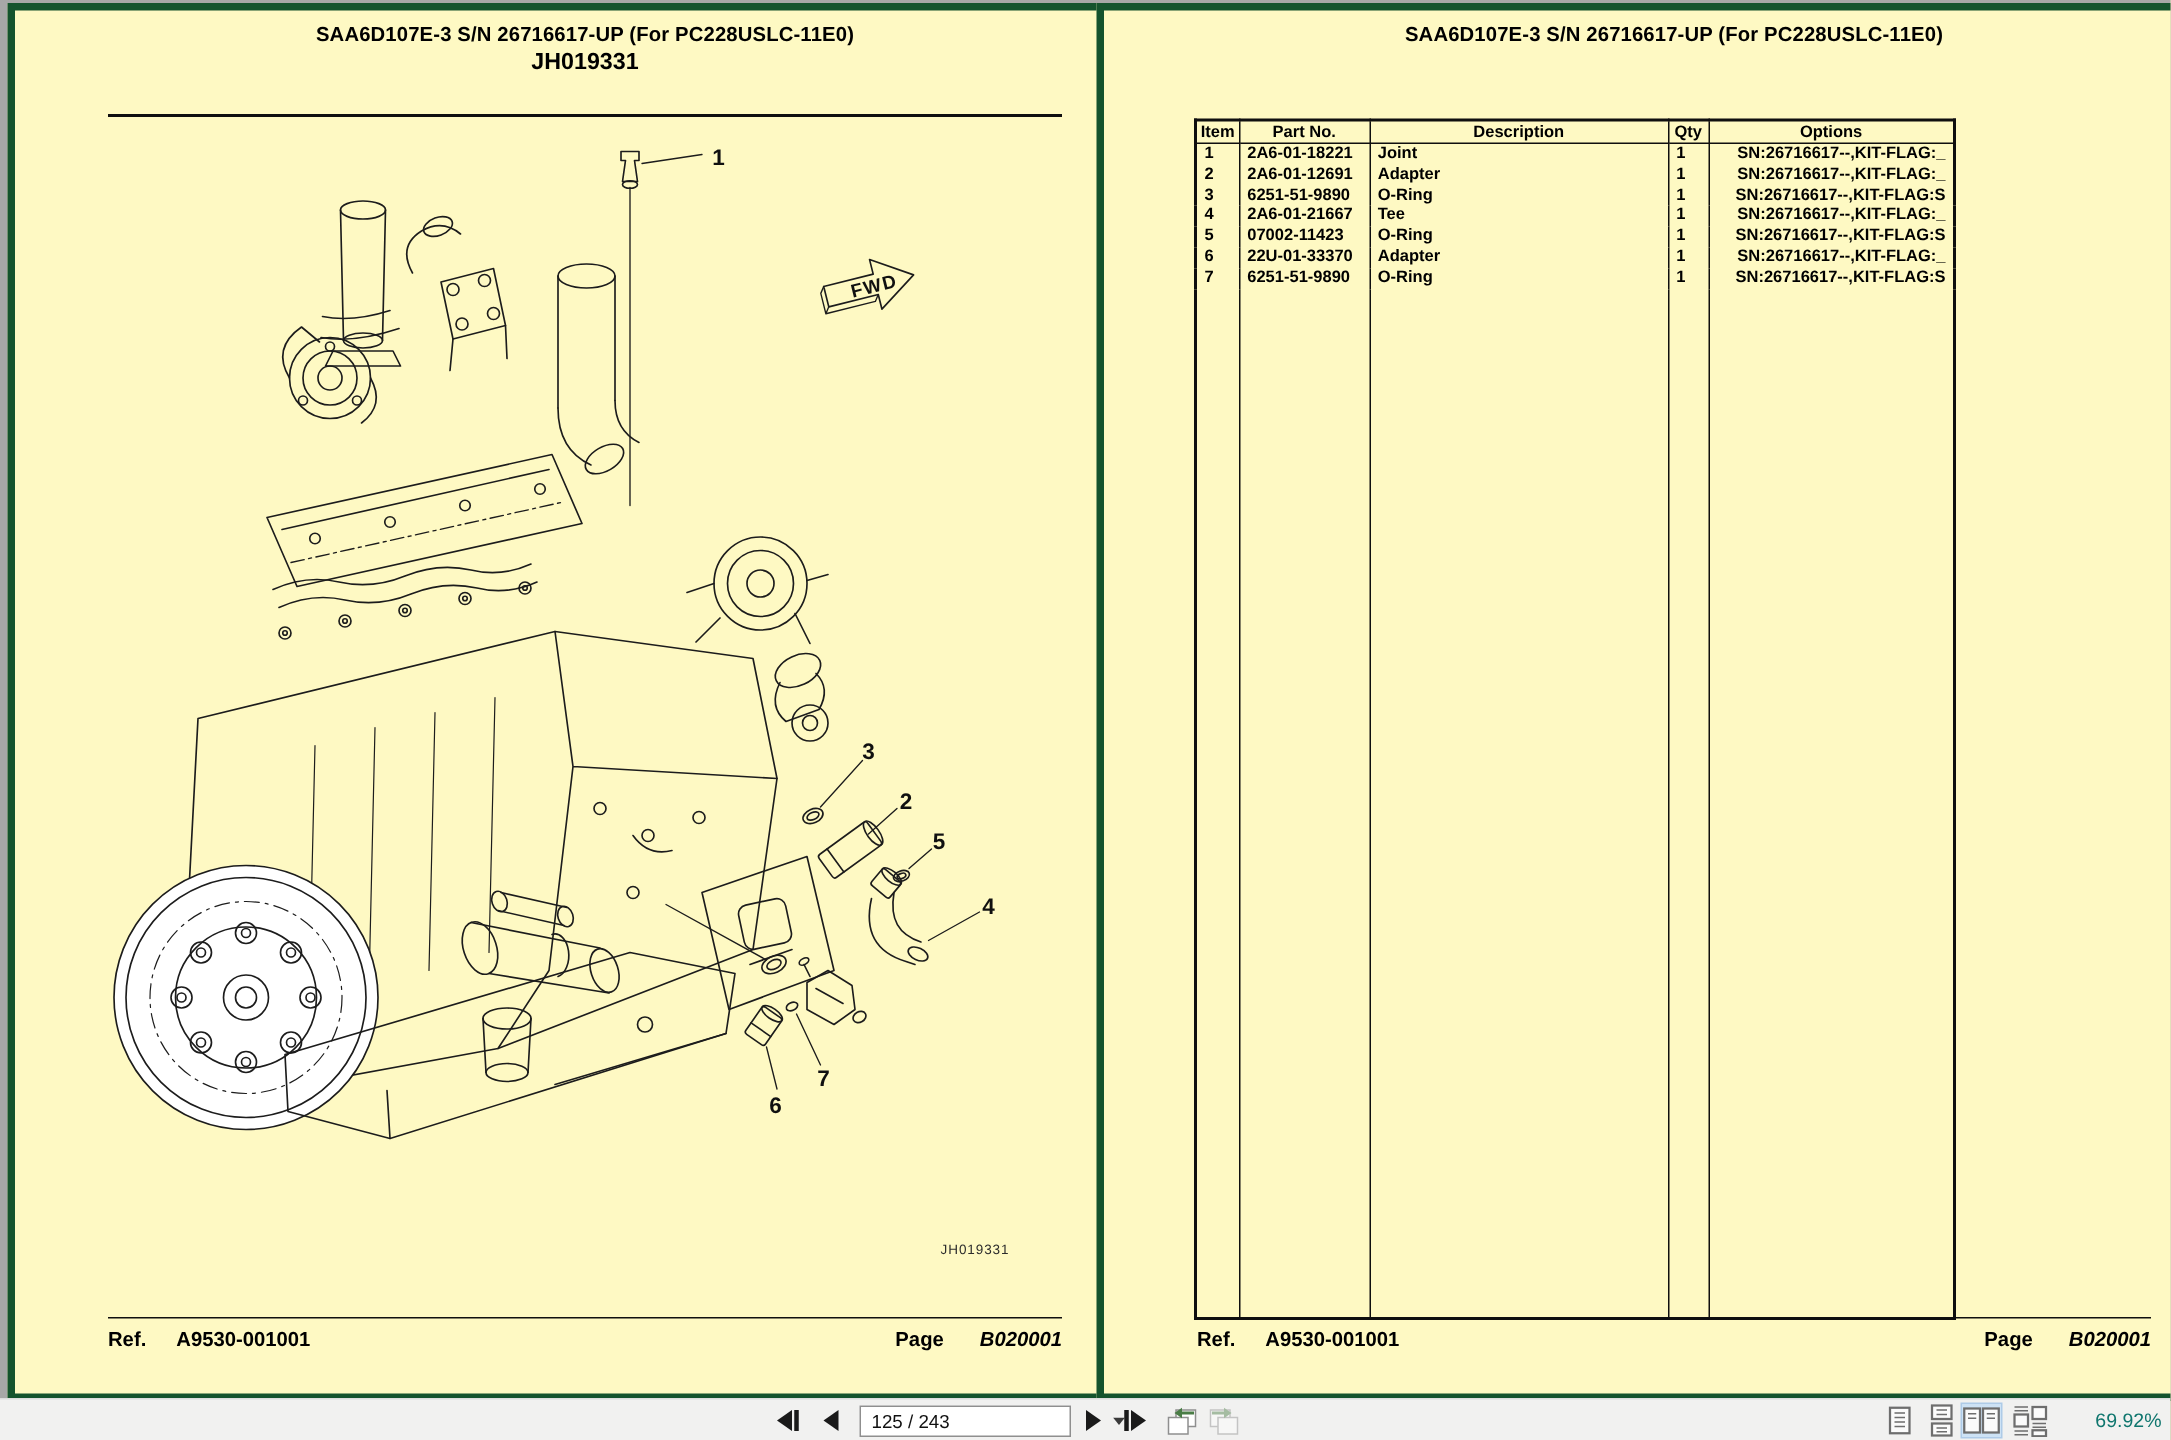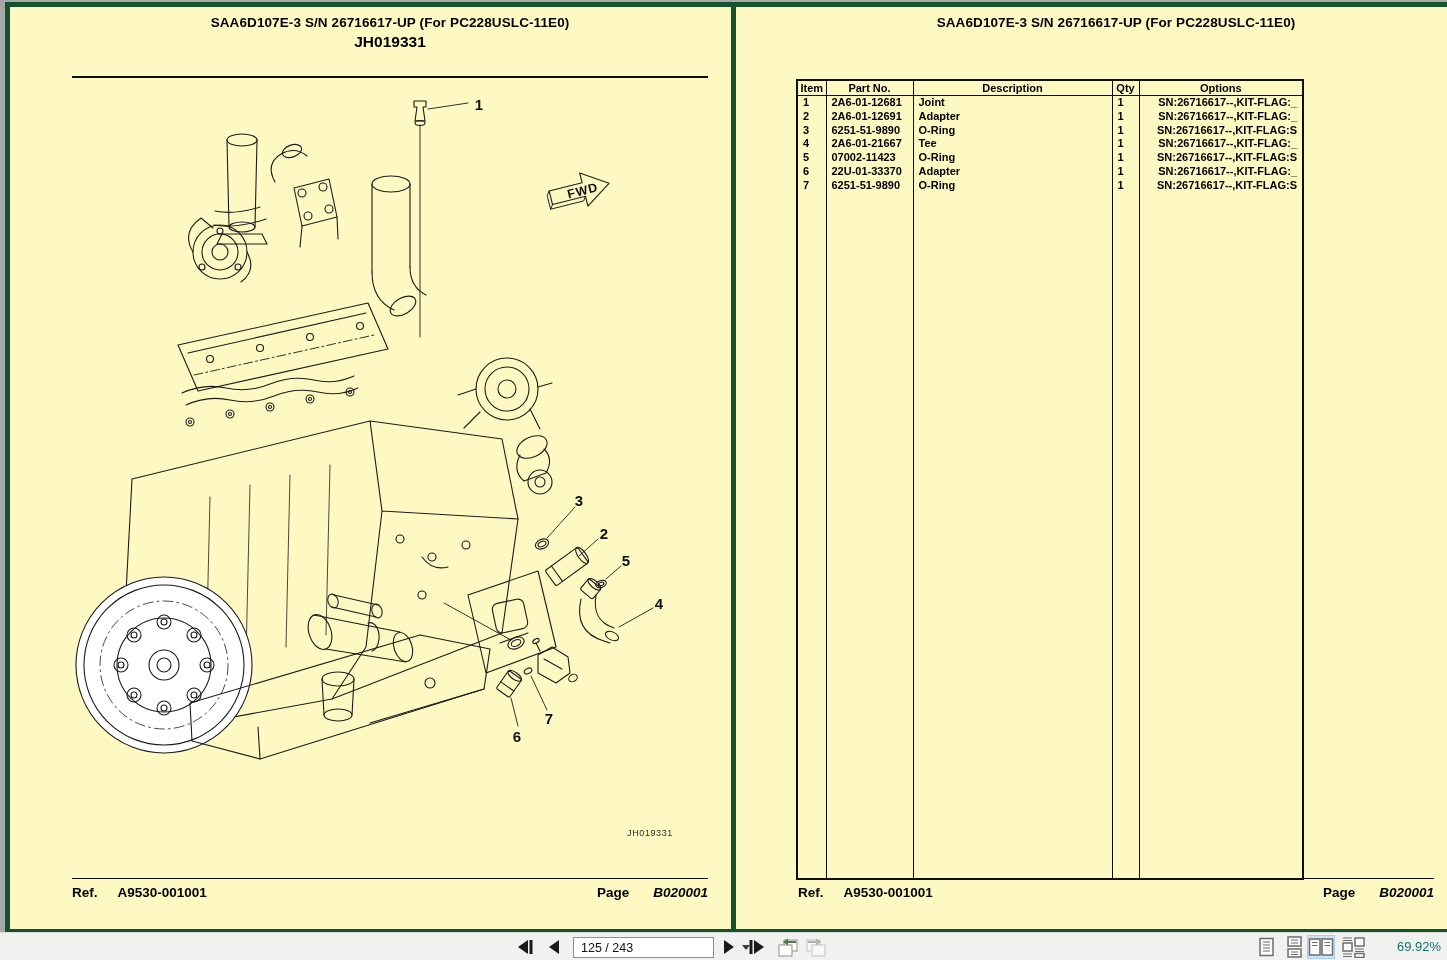--- a/index.html
+++ b/index.html
@@ -282,21 +282,21 @@
           <th>Item</th>
           <th>Part No.</th>
           <th>Description</th>
           <th>Qty</th>
           <th>Options</th>
         </tr>
       </thead>
       <tbody>
         <tr>
           <td>1</td>
-          <td>2A6-01-12681</td>
+          <td>2A6-01-18221</td>
           <td>Joint</td>
           <td>1</td>
           <td>SN:26716617--,KIT-FLAG:_</td>
         </tr>
         <tr>
           <td>2</td>
           <td>2A6-01-12691</td>
           <td>Adapter</td>
           <td>1</td>
           <td>SN:26716617--,KIT-FLAG:_</td>

